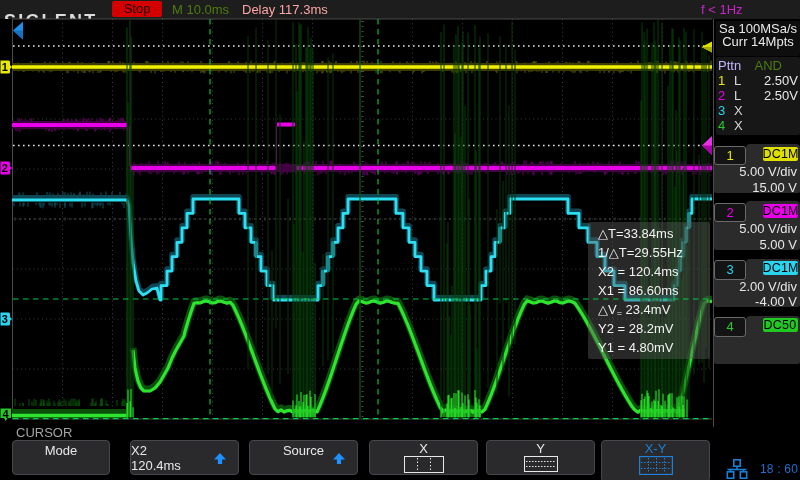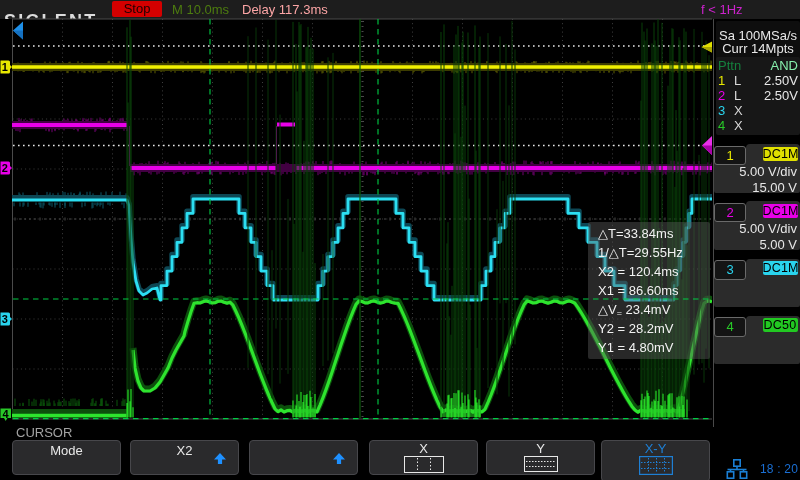--- a/index.html
+++ b/index.html
@@ -107,24 +107,24 @@
       <path d="M0.5,312.5h8a1.5,1.5 0 0 1 1.5,1.5v3.1l2,1.9 -2,1.9v3.1a1.5,1.5 0 0 1 -1.5,1.5h-8z" fill="#2ad4ee"></path>
       <text x="4.8" y="323.2" font-family="Liberation Sans, sans-serif" font-size="11" font-weight="bold" fill="#000" text-anchor="middle">3</text>
     </g>
 <g>
       <path d="M0.5,408.5h10.5v9.5l-3.6,0 -1.7,3 -1.7,-3 -3.5,0z" fill="#28c828"></path>
       <text x="5.6" y="417.5" font-family="Liberation Sans, sans-serif" font-size="11" font-weight="bold" fill="#000" text-anchor="middle">4</text>
     </g>
 </svg>
 
 <div style="position:absolute;left:712.5px;top:19px;width:1px;height:408px;background:#4a4a4a"></div>
-<div style="position:absolute;left:716px;top:20.5px;width:84px;height:34px;background:#0e0e0e;color:#e8e8e8;font-size:13px;text-align:center;line-height:13.5px;padding-top:8px;border-radius:2px">Sa 100MSa/s<br>Curr 14Mpts</div>
+<div style="position:absolute;left:716px;top:20.5px;width:84px;height:34px;background:#0e0e0e;color:#e8e8e8;font-size:13px;text-align:center;line-height:13.5px;padding-top:1px;border-radius:2px">Sa 100MSa/s<br>Curr 14Mpts</div>
 <div style="position:absolute;left:716px;top:56.5px;width:84px;height:78px;background:#171717;border-radius:2px;font-size:13px;line-height:15px">
-<div style="position:absolute;left:2px;top:1px;color:#15803d">Pttn</div>
-    <div style="position:absolute;right:2px;top:1px;color:#86efac">AND</div>
+<div style="position:absolute;left:2px;top:1px;color:#c4b5fd">Pttn</div>
+    <div style="position:absolute;right:18px;top:1px;color:#4d7c0f">AND</div>
 <div style="position:absolute;left:2px;top:16px;color:#e8e800">1</div>
     <div style="position:absolute;left:18px;top:16px;color:#d8d8d8">L</div>
     <div style="position:absolute;right:2px;top:16px;color:#e8e8e8">2.50V</div>
 <div style="position:absolute;left:2px;top:31px;color:#e800e8">2</div>
     <div style="position:absolute;left:18px;top:31px;color:#d8d8d8">L</div>
     <div style="position:absolute;right:2px;top:31px;color:#e8e8e8">2.50V</div>
 <div style="position:absolute;left:2px;top:46px;color:#2ad4ee">3</div>
     <div style="position:absolute;left:18px;top:46px;color:#d8d8d8">X</div>
 <div style="position:absolute;left:2px;top:61px;color:#28c828">4</div>
     <div style="position:absolute;left:18px;top:61px;color:#d8d8d8">X</div>
@@ -143,39 +143,43 @@
 <div style="position:absolute;left:0.5px;top:1.5px;width:30px;height:17.5px;background:#141414;border:1px solid #6a6a6a;border-radius:3px;color:#e800e8;font-size:13px;text-align:center;line-height:17px">2</div>
 <div style="position:absolute;left:49px;top:2.5px;width:35px;height:14px;background:#e800e8;border-radius:2px;color:#000;font-size:12.5px;text-align:center;line-height:14px;letter-spacing:0.2px">DC1M</div>
 <div style="position:absolute;right:3px;top:20px;color:#e6e6e6;font-size:13px;text-align:right;line-height:15.7px;white-space:pre">5.00 V/div
 5.00 V</div>
 </div>
 <div style="position:absolute;left:713.5px;top:258.6px;width:86.5px;height:48.5px">
 <div style="position:absolute;left:32.5px;top:0;width:54px;height:20px;background:#2b2b2b;border-radius:4px 4px 0 0"></div>
 <div style="position:absolute;left:0;top:19px;width:86.5px;height:29.5px;background:#2b2b2b;border-radius:0 0 2px 2px"></div>
 <div style="position:absolute;left:0.5px;top:1.5px;width:30px;height:17.5px;background:#141414;border:1px solid #6a6a6a;border-radius:3px;color:#2ad4ee;font-size:13px;text-align:center;line-height:17px">3</div>
 <div style="position:absolute;left:49px;top:2.5px;width:35px;height:14px;background:#2ad4ee;border-radius:2px;color:#000;font-size:12.5px;text-align:center;line-height:14px;letter-spacing:0.2px">DC1M</div>
+<div style="position:absolute;right:3px;top:20px;color:#e6e6e6;font-size:13px;text-align:right;line-height:15.7px;white-space:pre">2.00 V/div
+-4.00 V</div>
 </div>
 <div style="position:absolute;left:713.5px;top:315.9px;width:86.5px;height:48.5px">
 <div style="position:absolute;left:32.5px;top:0;width:54px;height:20px;background:#2b2b2b;border-radius:4px 4px 0 0"></div>
 <div style="position:absolute;left:0;top:19px;width:86.5px;height:29.5px;background:#2b2b2b;border-radius:0 0 2px 2px"></div>
 <div style="position:absolute;left:0.5px;top:1.5px;width:30px;height:17.5px;background:#141414;border:1px solid #6a6a6a;border-radius:3px;color:#28c828;font-size:13px;text-align:center;line-height:17px">4</div>
 <div style="position:absolute;left:49px;top:2.5px;width:35px;height:14px;background:#22c822;border-radius:2px;color:#000;font-size:12.5px;text-align:center;line-height:14px;letter-spacing:0.2px">DC50</div>
 </div>
 
 <div style="position:absolute;left:16px;top:425px;color:#a3a3a3;font-size:13px">CURSOR</div>
-<div style="position:absolute;left:12px;top:440px;width:109px;height:35px;background:#2a2a2c;border:1px solid #47474b;border-radius:4px;box-sizing:border-box;color:#e8e8e8;font-size:13px;text-align:center">
+<div style="position:absolute;left:12px;top:440px;width:98px;height:35px;background:#2a2a2c;border:1px solid #47474b;border-radius:4px;box-sizing:border-box;color:#e8e8e8;font-size:13px;text-align:center">
 <div style="margin-top:2px;line-height:15px">Mode</div>
   </div>
-<div style="position:absolute;left:130px;top:440px;width:109px;height:35px;background:#2a2a2c;border:1px solid #47474b;border-radius:4px;box-sizing:border-box;color:#e8e8e8;font-size:13px;text-align:center">
+<div style="position:absolute;left:130px;top:440px;width:109px;height:35px;background:#2a2a2c;border:1px solid #47474b;border-radius:4px;box-sizing:border-box;color:#e8e8e8;font-size:13px;">
 <div style="margin-top:2px;line-height:15px">X2</div>
+    <div style="line-height:15px">120.4ms</div>
     <svg width="12" height="11" style="position:absolute;right:12px;top:12px" viewBox="0 0 12 11">
       <polygon points="6,0 12,6.5 8.1,6.5 8.1,11 3.9,11 3.9,6.5 0,6.5" fill="#1e90ff"></polygon>
     </svg>
   </div>
 <div style="position:absolute;left:249px;top:440px;width:109px;height:35px;background:#2a2a2c;border:1px solid #47474b;border-radius:4px;box-sizing:border-box;color:#e8e8e8;font-size:13px;text-align:center">
+<div style="margin-top:2px;line-height:15px">Source</div>
     <svg width="12" height="11" style="position:absolute;right:12px;top:12px" viewBox="0 0 12 11">
       <polygon points="6,0 12,6.5 8.1,6.5 8.1,11 3.9,11 3.9,6.5 0,6.5" fill="#1e90ff"></polygon>
     </svg>
   </div>
 <div style="position:absolute;left:369px;top:440px;width:109px;height:35px;background:#2a2a2c;border:1px solid #47474b;border-radius:4px;box-sizing:border-box;color:#e8e8e8;font-size:13px;text-align:center">
 <div style="margin-top:1px;line-height:14px">X</div>
     <div style="line-height:0"><svg width="40" height="17" viewBox="0 0 40 17">
         <rect x="0.5" y="0.5" width="39" height="16" fill="none" stroke="#e8e8e8"></rect>
         <line x1="13.5" y1="2" x2="13.5" y2="15" stroke="#e8e8e8" stroke-dasharray="1.5,2"></line>
         <line x1="26.5" y1="2" x2="26.5" y2="15" stroke="#e8e8e8" stroke-dasharray="1.5,2"></line>
@@ -204,12 +208,12 @@
 <g stroke="#1a7fd4" fill="none" stroke-width="1.6">
 <rect x="7.8" y="0.8" width="6.4" height="6.4"></rect>
 <rect x="1.3" y="12.8" width="6.4" height="6.4"></rect>
 <rect x="14.3" y="12.8" width="6.4" height="6.4"></rect>
 <line x1="11" y1="7.2" x2="11" y2="10.5"></line>
       <line x1="1.5" y1="10.5" x2="20.5" y2="10.5"></line>
 <line x1="4.5" y1="10.5" x2="4.5" y2="12.8"></line>
       <line x1="17.5" y1="10.5" x2="17.5" y2="12.8"></line>
 </g>
   </svg>
-<div style="position:absolute;left:760px;top:462px;color:#1a6fd4;font-size:12px;letter-spacing:0.2px">18 : 20</div>
+<div style="position:absolute;left:760px;top:462px;color:#1a6fd4;font-size:12px;letter-spacing:0.2px">18 : 60</div>
 </body></html>

